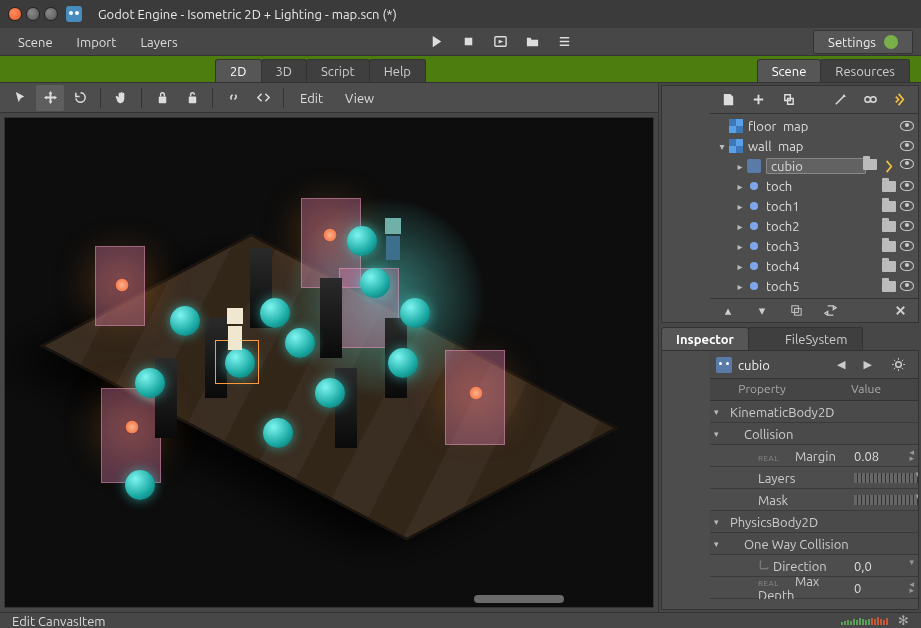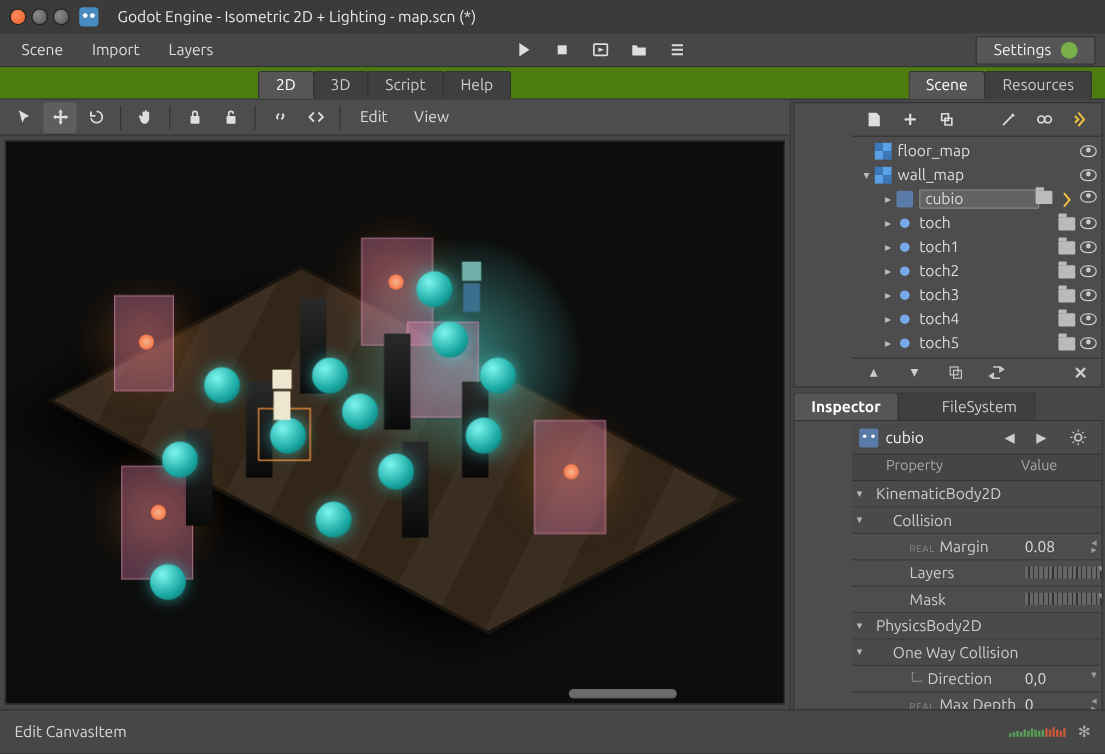--- a/index.html
+++ b/index.html
@@ -73,23 +73,23 @@
 .prop-header{height:22px;display:flex;border-bottom:1px solid #333;background:#454545;}
 .prop-header div{flex:1;text-align:center;color:#aaa;font-size:12px;padding-top:3px;}
 .prow{height:22px;display:flex;align-items:center;border-bottom:1px solid #3a3a3a;padding-left:4px;font-size:12px;}
 .prow.section{background:#4a4a4a;}
 .prow .caret{width:12px;color:#bbb;font-size:9px;}
 .prow .plabel{flex:0 0 140px;color:#ccc;padding-left:4px;}
 .prow .plabel.indent1{padding-left:18px;}
 .prow .plabel.indent2{padding-left:44px;}
 .prow .pval{flex:1;color:#ddd;position:relative;}
 .prow .spin{position:absolute;right:4px;color:#999;font-size:9px;line-height:6px;}
-.ptype{font-size:8px;color:#888;margin-right:4px;letter-spacing:.5px;}
+.ptype{font-size:8px;color:#888;margin-right:16px;letter-spacing:.5px;}
 .layerfield{width:70px;height:10px;background:repeating-linear-gradient(90deg,#666 0 3px,#333 3px 4px);display:inline-block;}
-.statusbar{height:37px;background:#474747;border-top:1px solid #333;display:flex;align-items:center;padding:0 12px;justify-content:space-between;}
+.statusbar{height:16px;background:#474747;border-top:1px solid #333;display:flex;align-items:center;padding:0 12px;justify-content:space-between;}
 .meter{display:flex;gap:1px;align-items:flex-end;}
 .meter span{width:2px;background:#5aa05a;}
 .meter span.r{background:#c85a3a;}
 svg{width:15px;height:15px;}
 </style>
 </head>
 <body>
 
 <div class="window">
   <div class="titlebar">

